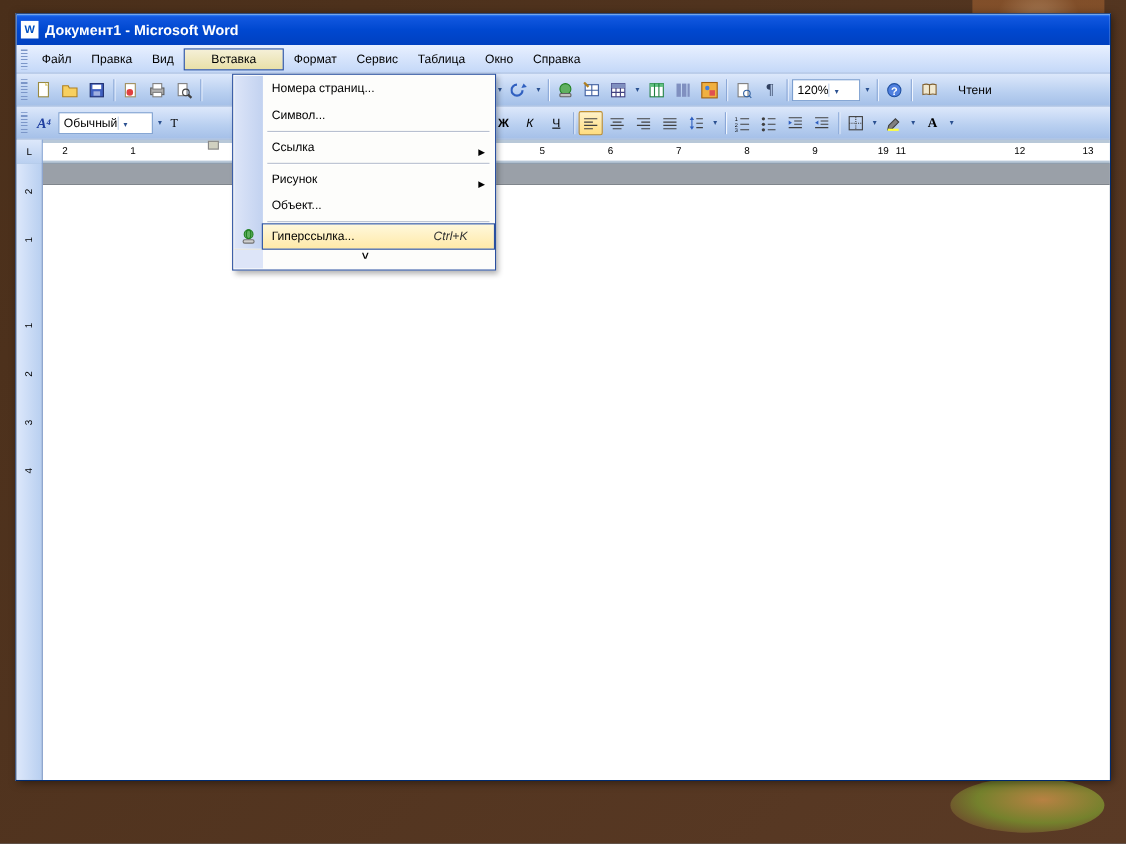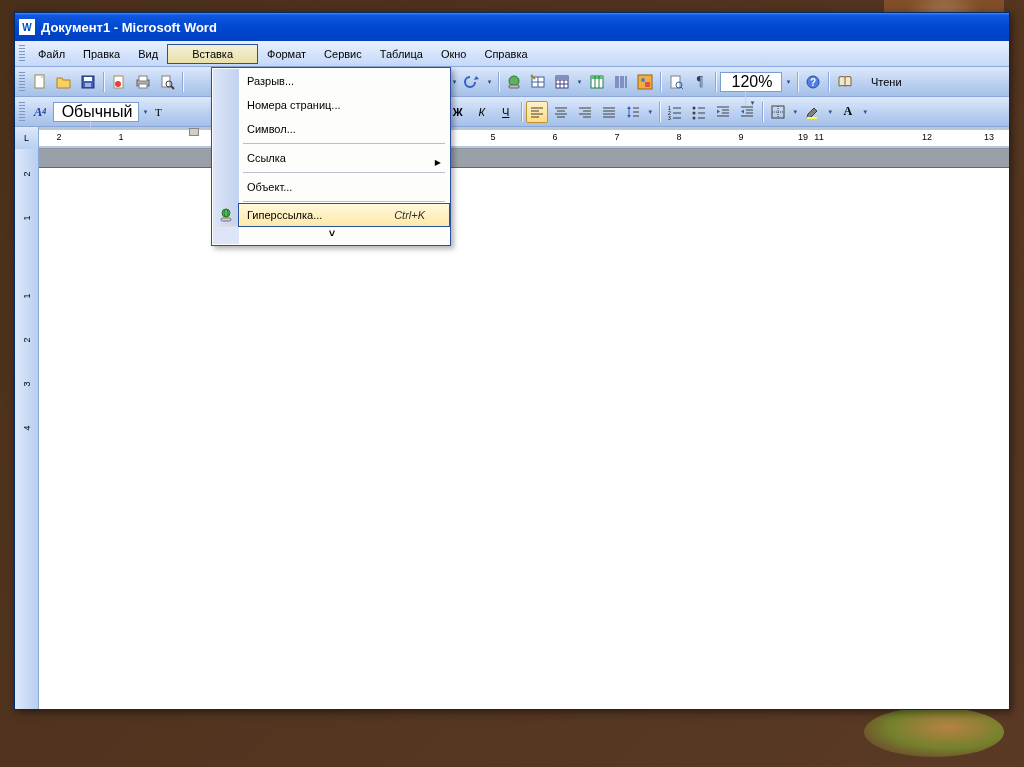--- a/index.html
+++ b/index.html
@@ -115,22 +115,21 @@
   display: flex; align-items: center; justify-content: center;
 }
 .tdrop::after { content: "▾"; font-size: 7px; color: #2a5090; }
 .combo {
   height: 20px;
   background: #fff;
   border: 1px solid #7b9ed0;
   display: flex;
   align-items: center;
   padding: 0 2px 0 4px;
-  font-size: 16px;
-  flex-direction: column;
+  font-size: 11px;
 }
 .combo .arr {
   width: 14px; text-align: center;
   border-left: 1px solid #c0d0e8;
 }
 .combo .arr::after { content: "▾"; font-size: 7px; color: #2a5090; }
 .ruler-area {
   height: 22px;
   background: #b8c8d8;
   border-bottom: 1px solid #8898a8;
@@ -588,34 +587,35 @@
       <div class="page-bg">
         <div class="page"></div>
       </div>
     </div>
 
     <div class="dropdown">
       <div class="dd-body">
         <div class="dd-gutter"></div>
         <div class="dd-items">
           <div class="dd-item">
-            <span>Разрыв...</span>
-          </div>
-          <div class="dd-item">
             <span>Номера страниц...</span>
           </div>
           <div class="dd-item">
             <span>Символ...</span>
           </div>
           <div class="dd-sep"></div>
           <div class="dd-item">
             <span>Ссылка</span>
             <span class="sub"></span>
           </div>
           <div class="dd-sep"></div>
+          <div class="dd-item">
+            <span>Рисунок</span>
+            <span class="sub"></span>
+          </div>
           <div class="dd-item">
             <span>Объект...</span>
           </div>
           <div class="dd-sep"></div>
           <div class="dd-item highlight">
             <span class="dd-icon">
               <svg width="16" height="16" viewBox="0 0 16 16">
                   <circle cx="8" cy="6" r="4" fill="#60b060" stroke="#208020"></circle>
                   <ellipse cx="8" cy="6" rx="2" ry="4" fill="none" stroke="#208020"></ellipse>
                   <rect x="3" y="11" width="10" height="3" rx="1.5" fill="#d0d0d0" stroke="#707070"></rect>

